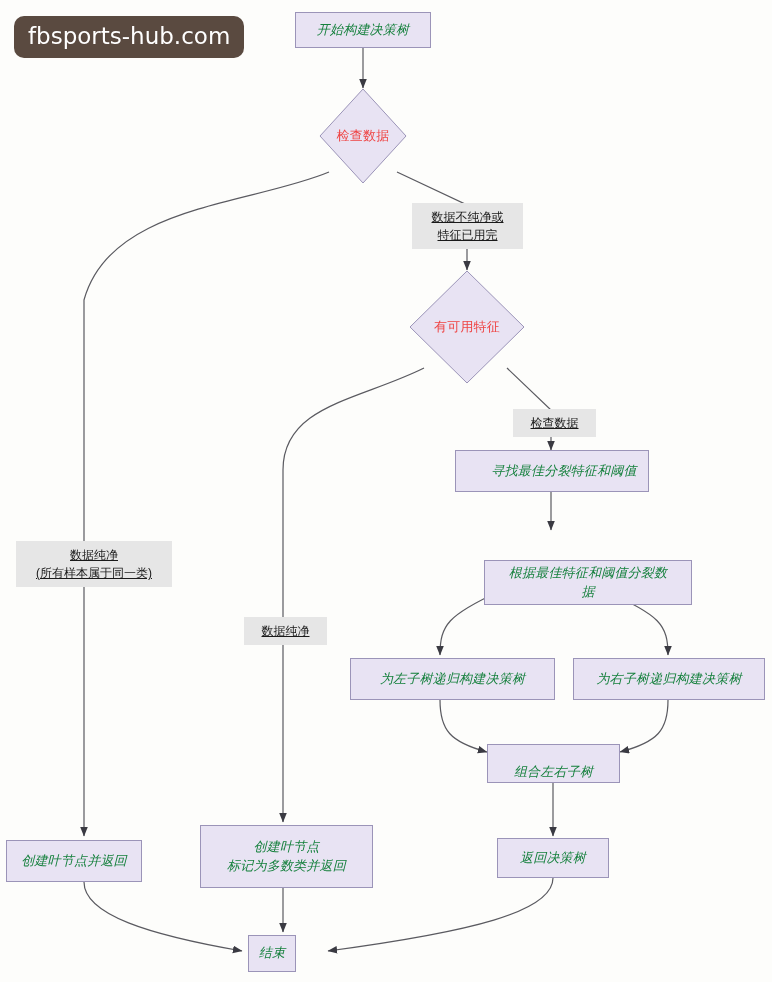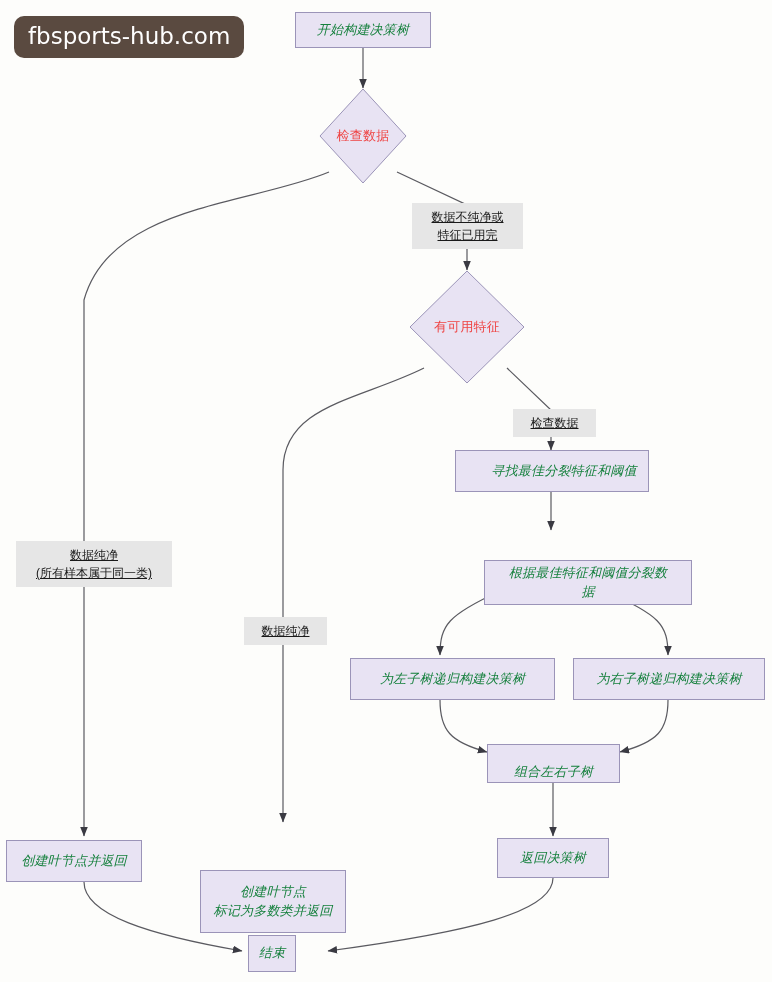--- a/index.html
+++ b/index.html
@@ -168,21 +168,21 @@
   </div>
 
   <div class="node" style="left:497px; top:838px; width:112px; height:40px;">
     <span>返回决策树</span>
   </div>
 
   <div class="node" style="left:6px; top:840px; width:136px; height:42px;">
     <span>创建叶节点并返回</span>
   </div>
 
-  <div class="node" style="left:200px; top:870px; width:146px; height:63px;">
+  <div class="node" style="left:200px; top:825px; width:173px; height:63px;">
     <span>创建叶节点
 标记为多数类并返回</span>
   </div>
 
   <div class="node" style="left:248px; top:935px; width:48px; height:37px;">
     <span>结束</span>
   </div>
 
   <div class="edge-label" style="left:412px; top:203px; width:105px;">数据不纯净或
 特征已用完</div>

